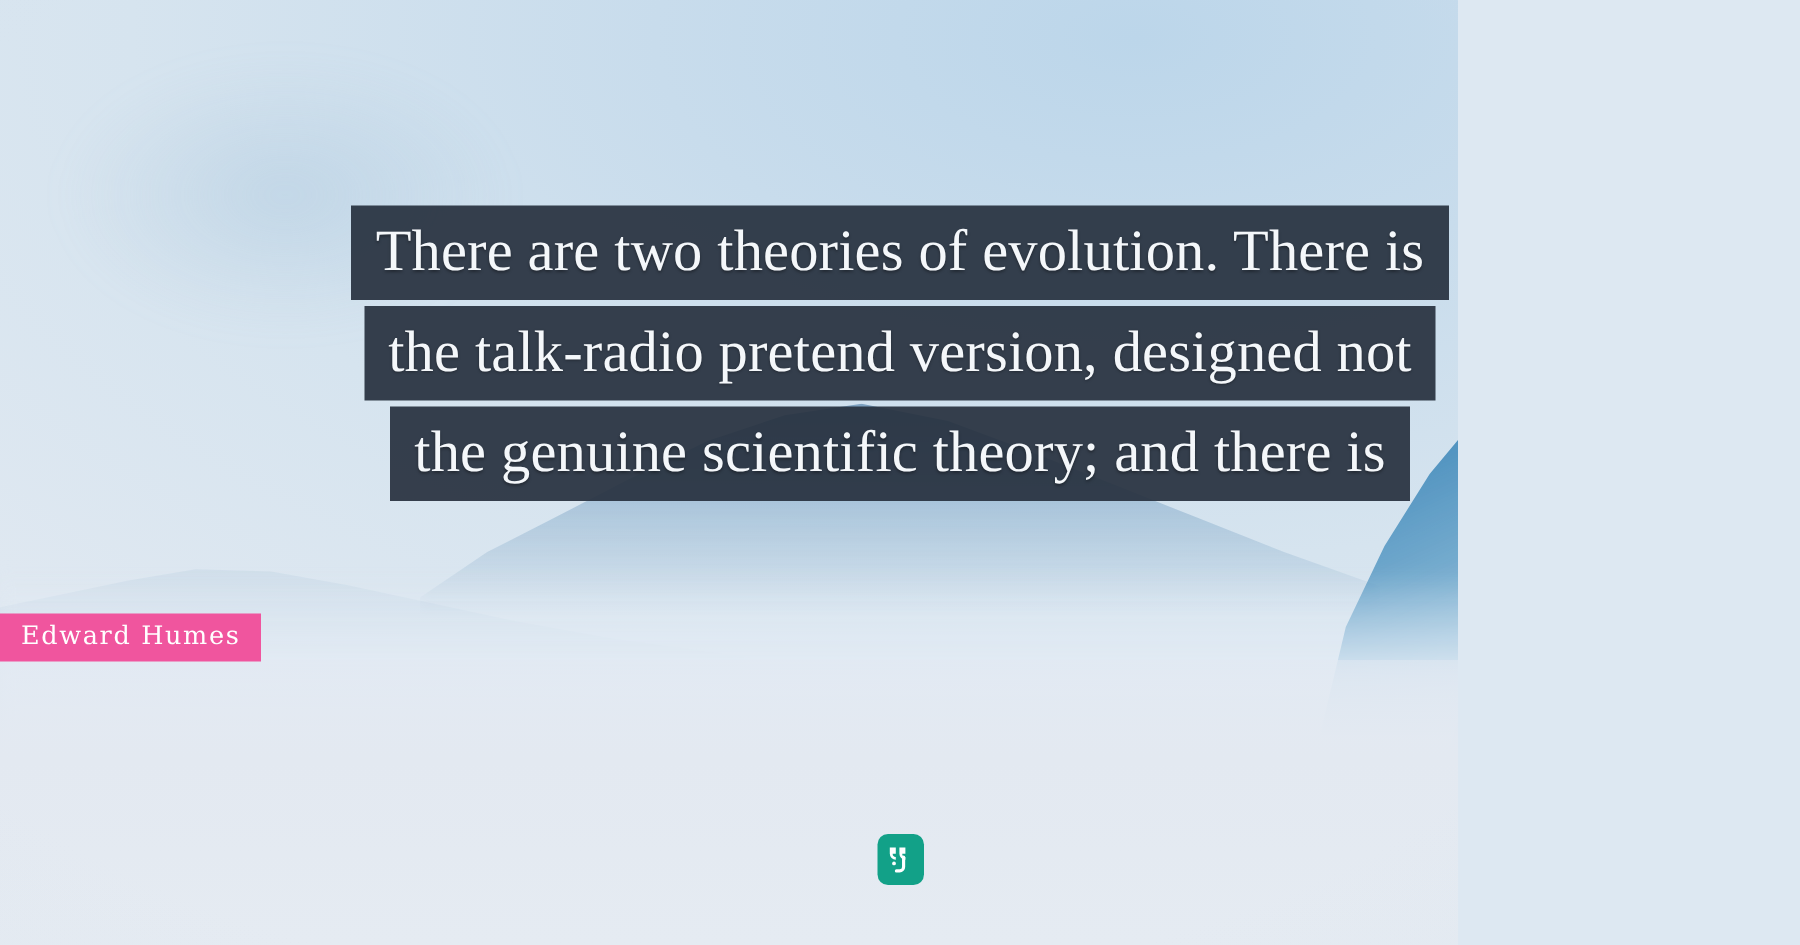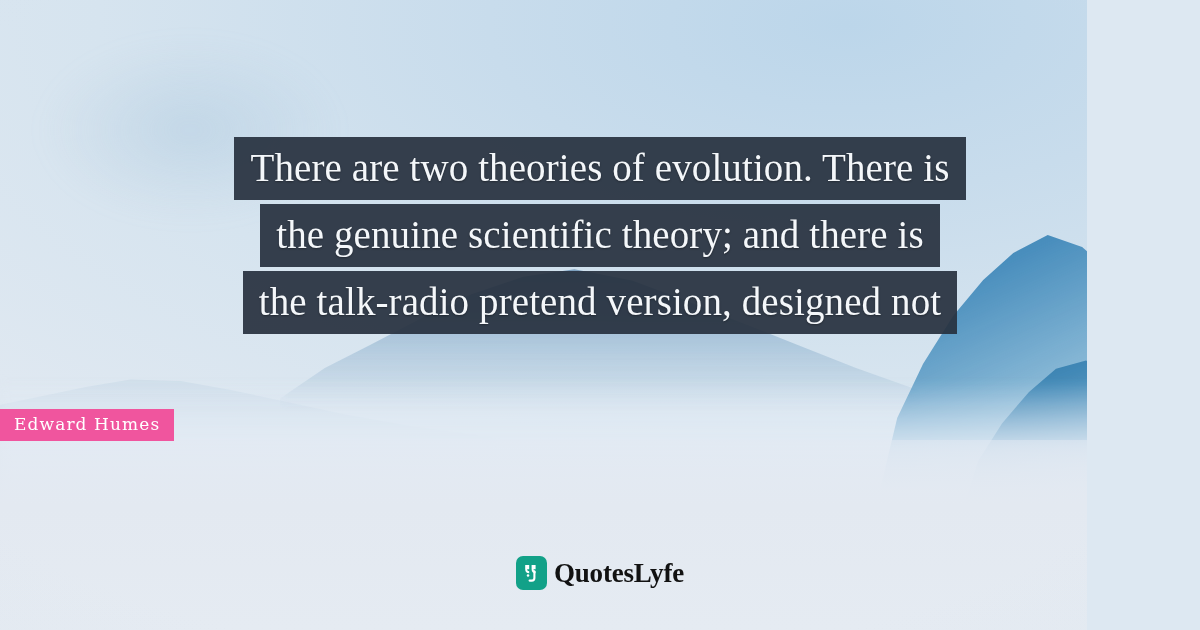--- a/index.html
+++ b/index.html
@@ -7,21 +7,21 @@
   html, body {
     width:1200px;
     height:630px;
     overflow:hidden;
     background:#dde8f2;
     font-family:"Liberation Serif", serif;
   }
 
   #card {
     position:relative;
-    width:1087px;
+    width:972px;
     height:630px;
     overflow:hidden;
   }
 
   
   .bg-layer { position:absolute; inset:0; }
 
   .bg-sky {
     background:
       radial-gradient(150% 120% at 78% 4%,  #bcd6ea 0%,  #c8dcec 22%, #d6e4ef 46%, #dfe8f1 70%, #e4ebf2 100%),
@@ -198,35 +198,34 @@
   <div class="ridge-mid"></div>
   <div class="ridge-right-main"></div>
   <div class="ridge-right-second"></div>
   <div class="ridge-right-edge"></div>
   <div class="fog-band"></div>
   <div class="bottom-wash"></div>
   <div class="vignette"></div>
 
   <div id="quote-block">
     <span class="quote-line">There are two theories of evolution. There is</span>
+    <span class="quote-line">the talk-radio pretend version, designed not</span>
     <span class="quote-line">the genuine scientific theory; and there is</span>
-    <span class="quote-line">the talk-radio pretend version, designed not</span>
   </div>
 
   <div id="author-badge-wrap">
     <span id="author-badge">Edward Humes</span>
   </div>
 
   <div id="logo">
     <span id="logo-mark">
       <svg width="20" height="22" viewBox="0 0 20 22" aria-hidden="true">
 
         <path d="M3.2 3.0 h4.0 v4.2 h-2.1 a2.1 2.1 0 0 0 2.1 2.1 v1.9 a4.0 4.0 0 0 1 -4.0 -4.0 z" fill="#ffffff"></path>
         <path d="M9.6 3.0 h4.0 v4.2 h-2.1 a2.1 2.1 0 0 0 2.1 2.1 v1.9 a4.0 4.0 0 0 1 -4.0 -4.0 z" fill="#ffffff"></path>
 
         <path d="M12.4 9.4 v6.6 a2.6 2.6 0 0 1 -2.6 2.6 h-2.2" fill="none" stroke="#ffffff" stroke-width="2.1" stroke-linecap="round"></path>
         <circle cx="6.0" cy="13.6" r="1.25" fill="#ffffff"></circle>
       </svg>
     </span>
-    <span id="logo-text">QuotesLyfe</span>
   </div>
 
 </div>
 
 </body></html>

